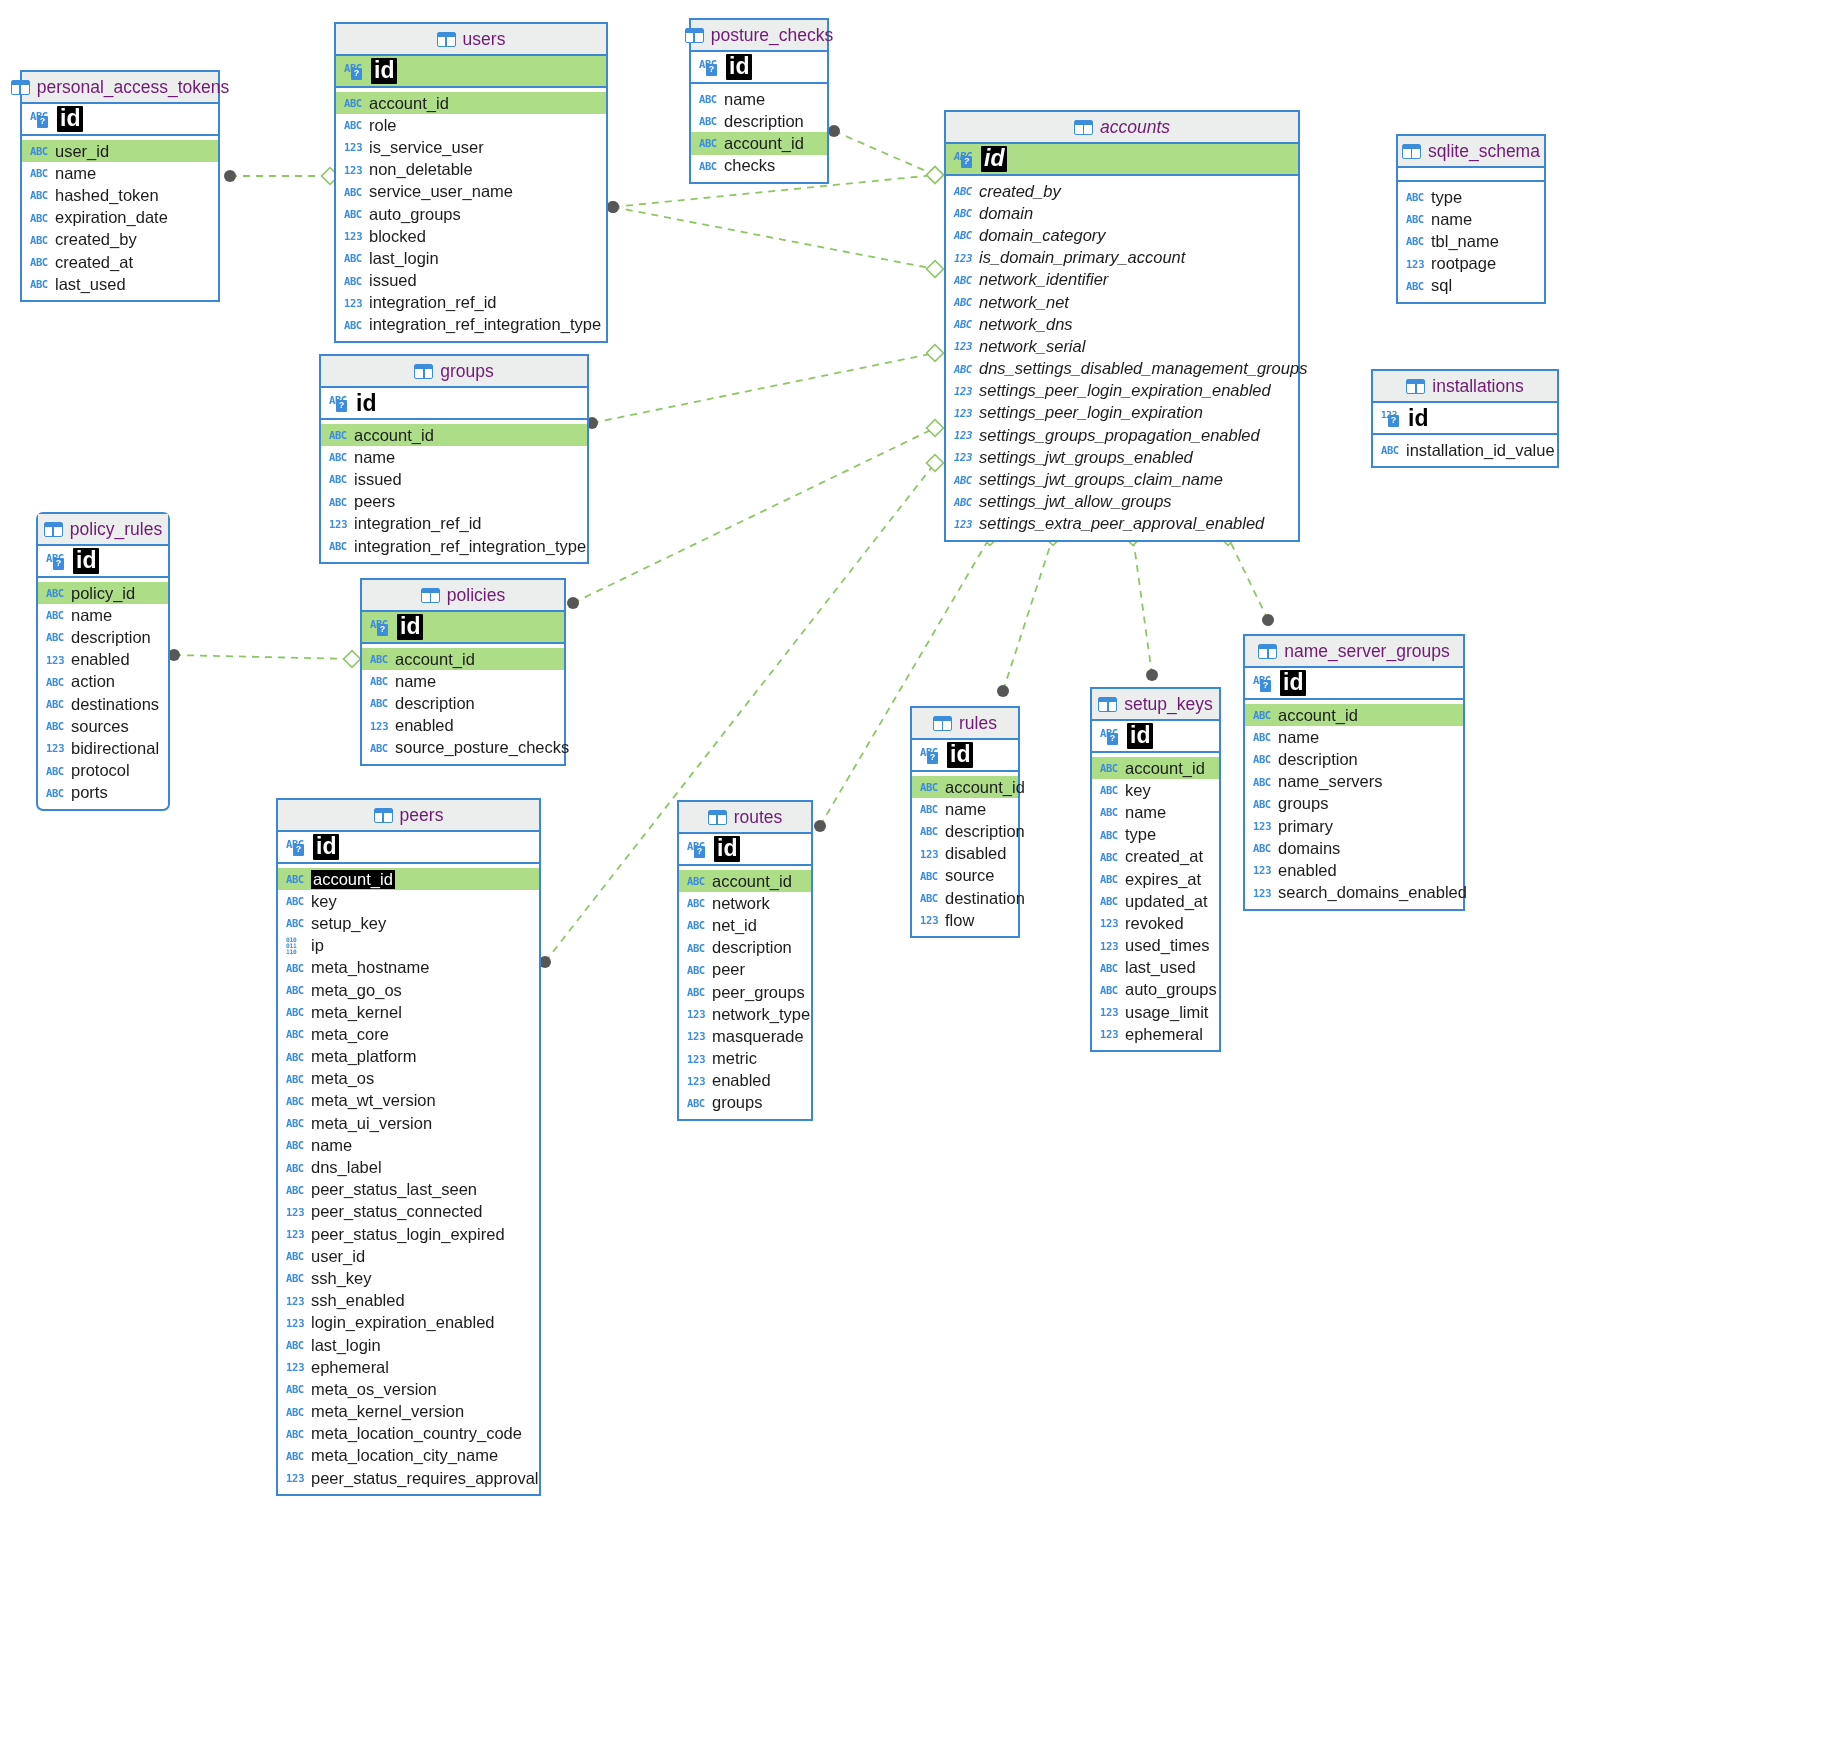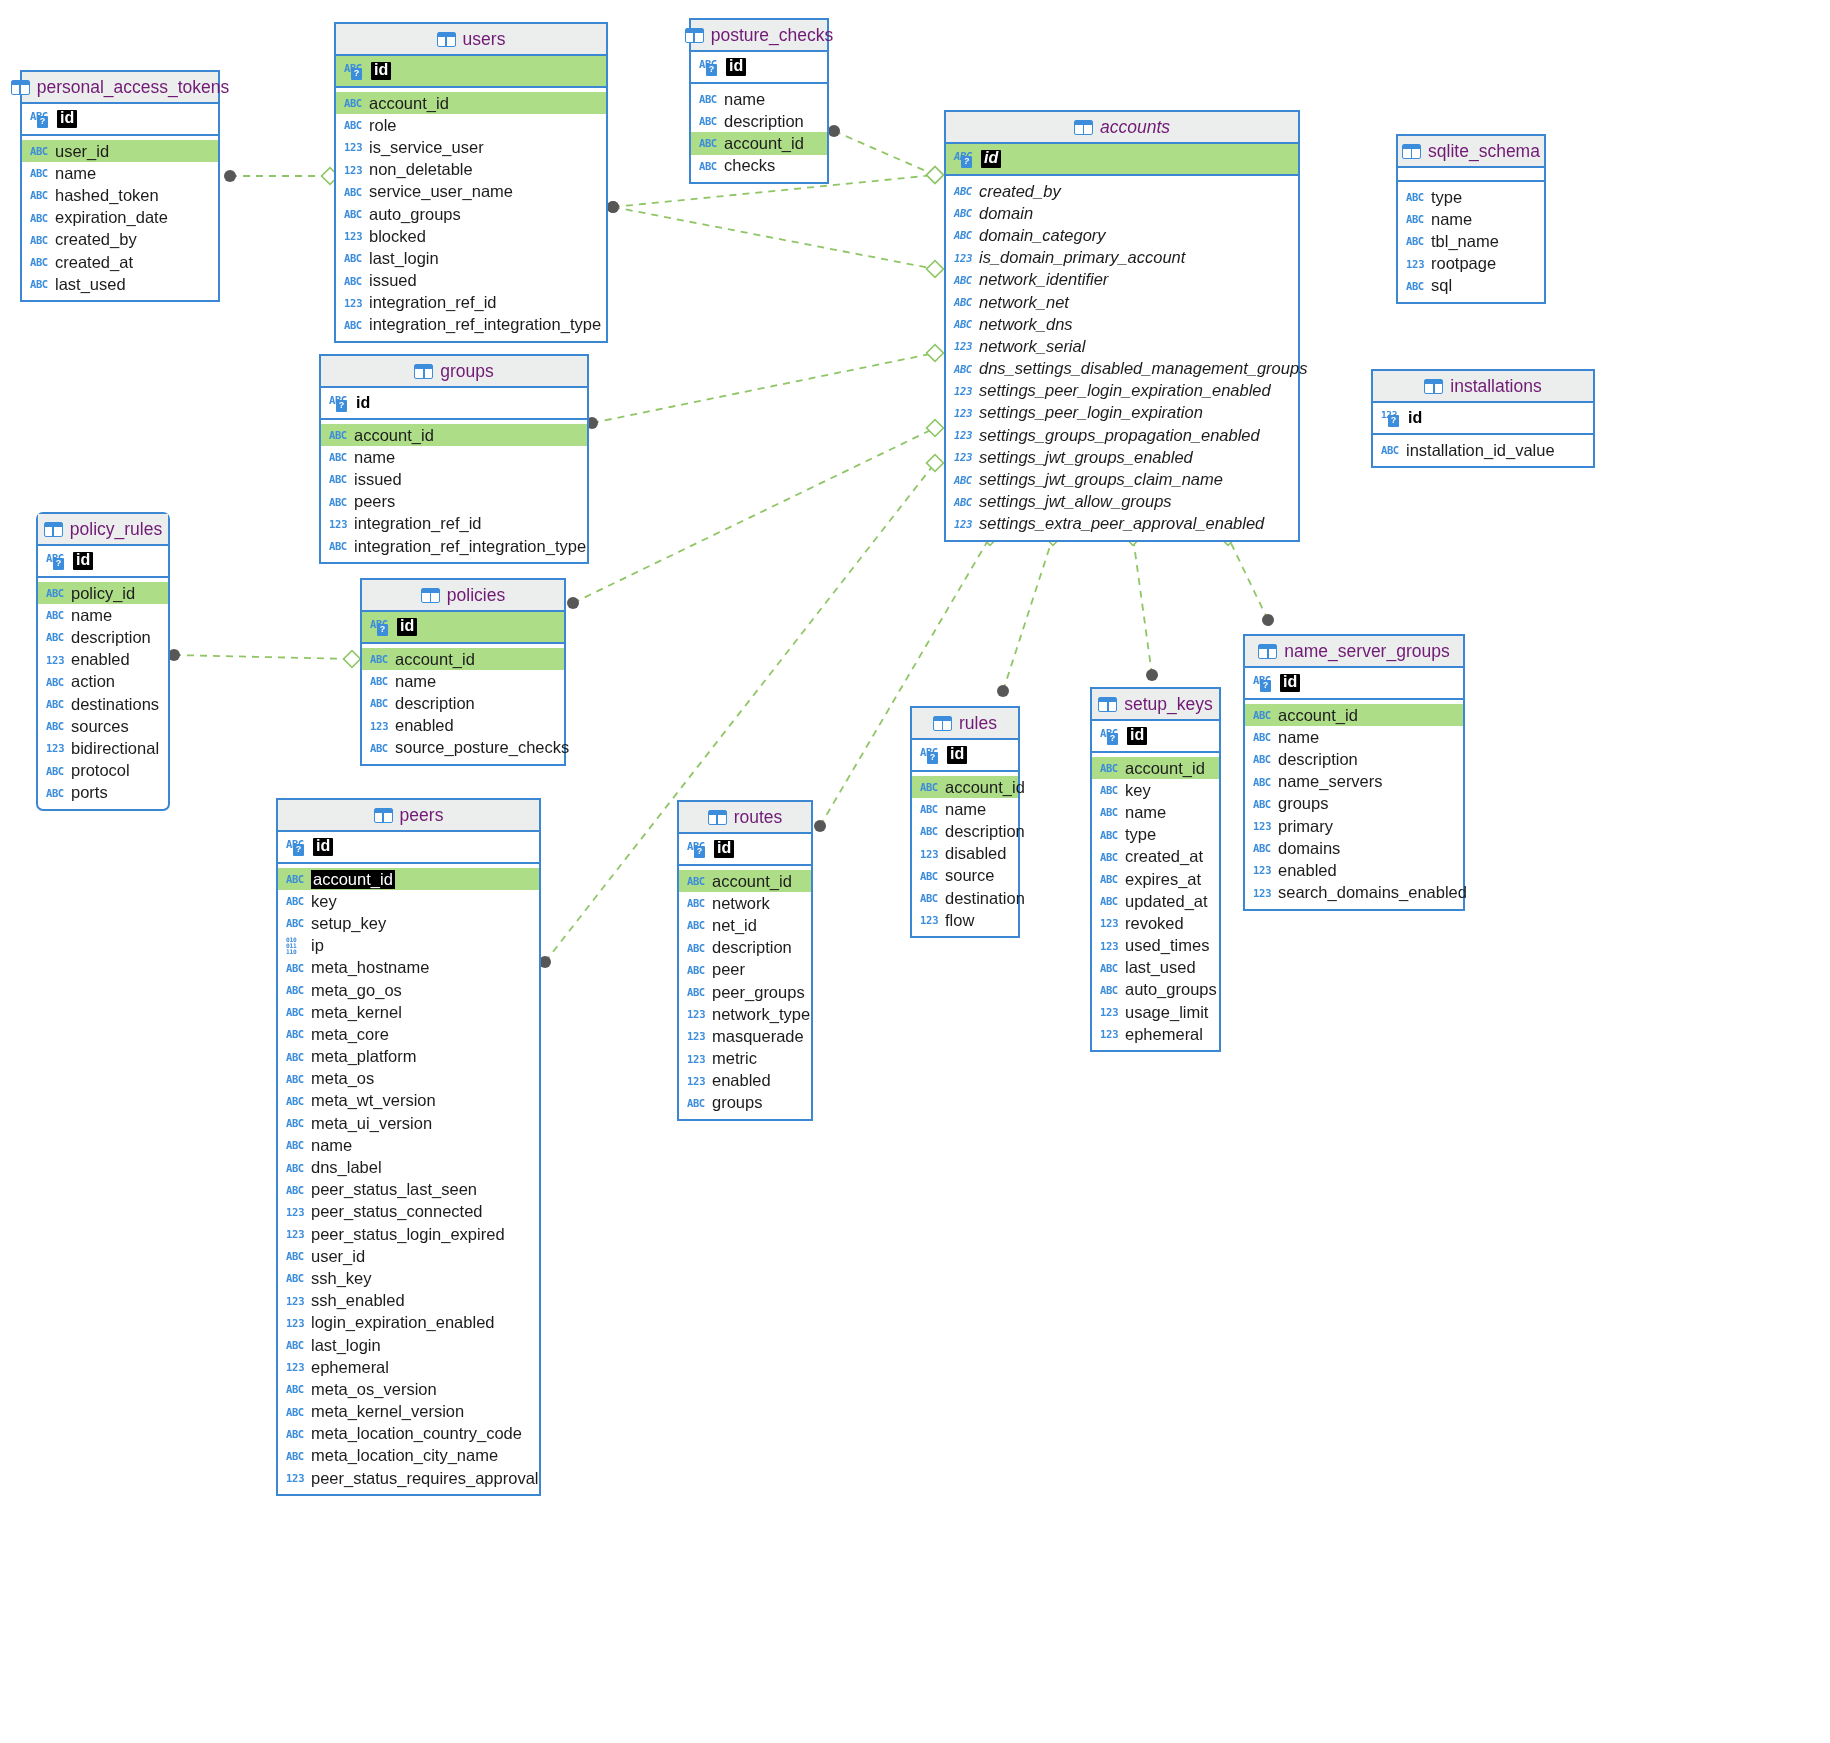--- a/index.html
+++ b/index.html
@@ -38,21 +38,21 @@
     border-bottom:2px solid #3b87d4;
     display:flex;
     align-items:center;
     padding-left:8px;
     gap:4px;
     box-sizing:border-box;
   }
   .pk-row.green{background:#aedd87;}
   .pk-row.empty{height:14px;}
   .pk-label{
-    font-size:16px;
+    font-size:23px;
     font-weight:bold;
     color:#000;
     letter-spacing:0px;
   }
   .pk-label.boxed{
     background:#000;
     color:#fff;
     padding:0px 3px 1px 3px;
     border-radius:1px;
     line-height:1.05;
@@ -430,21 +430,21 @@
         <div class="col-row">
           <span class="ticon num"></span>
           <span class="col-name">rootpage</span>
         </div>
         <div class="col-row">
           <span class="ticon abc"></span>
           <span class="col-name">sql</span>
         </div>
       </div>
     </div>
-    <div class="table-box" style="left: 1371px; top: 369px; width: 224px;">
+    <div class="table-box" style="left: 1371px; top: 369px; width: 188px;">
       <div class="tbl-header">
         <span class="grid-icon"></span>
         <span class="tbl-title">installations</span>
       </div>
       <div class="pk-row">
         <span class="pkicon">
           <span class="t num">123</span>
           <span class="key"></span>
         </span>
         <span class="pk-label">id</span>

